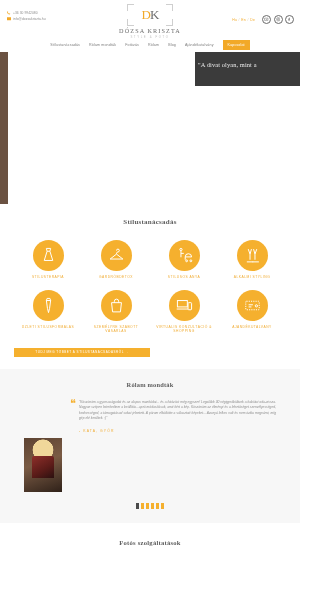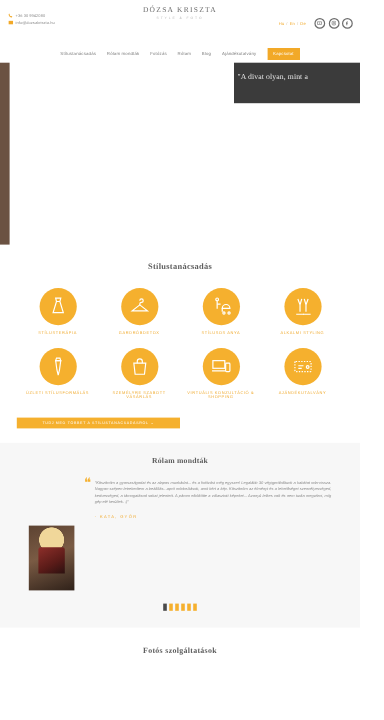--- a/index.html
+++ b/index.html
@@ -199,20 +199,29 @@
         <span class="ico">
           <svg viewBox="0 0 16 12" width="4" height="3.5">
               <rect width="16" height="12" fill="#f2a928"></rect>
             </svg>
         </span>
         <span class="contact-txt">info@dozsakriszta.hu</span>
       </div>
     </div>
 
     <div class="logo-block">
+      <div class="logo-mark">
+        <span class="crn tl"></span>
+          <span class="crn tr"></span>
+        <span class="crn bl"></span>
+          <span class="crn br"></span>
+        <span class="logo-mono">
+          <span class="k1">D</span><span class="k2">K</span>
+        </span>
+      </div>
       <div class="logo-name">DÓZSA KRISZTA</div>
       <div class="logo-sub">STYLE &amp; FOTO</div>
     </div>
 
     <div class="utility">
       <div class="lang">
         <span>Hu</span>
         <span class="sep">/</span>
         <span>En</span>
         <span class="sep">/</span>

